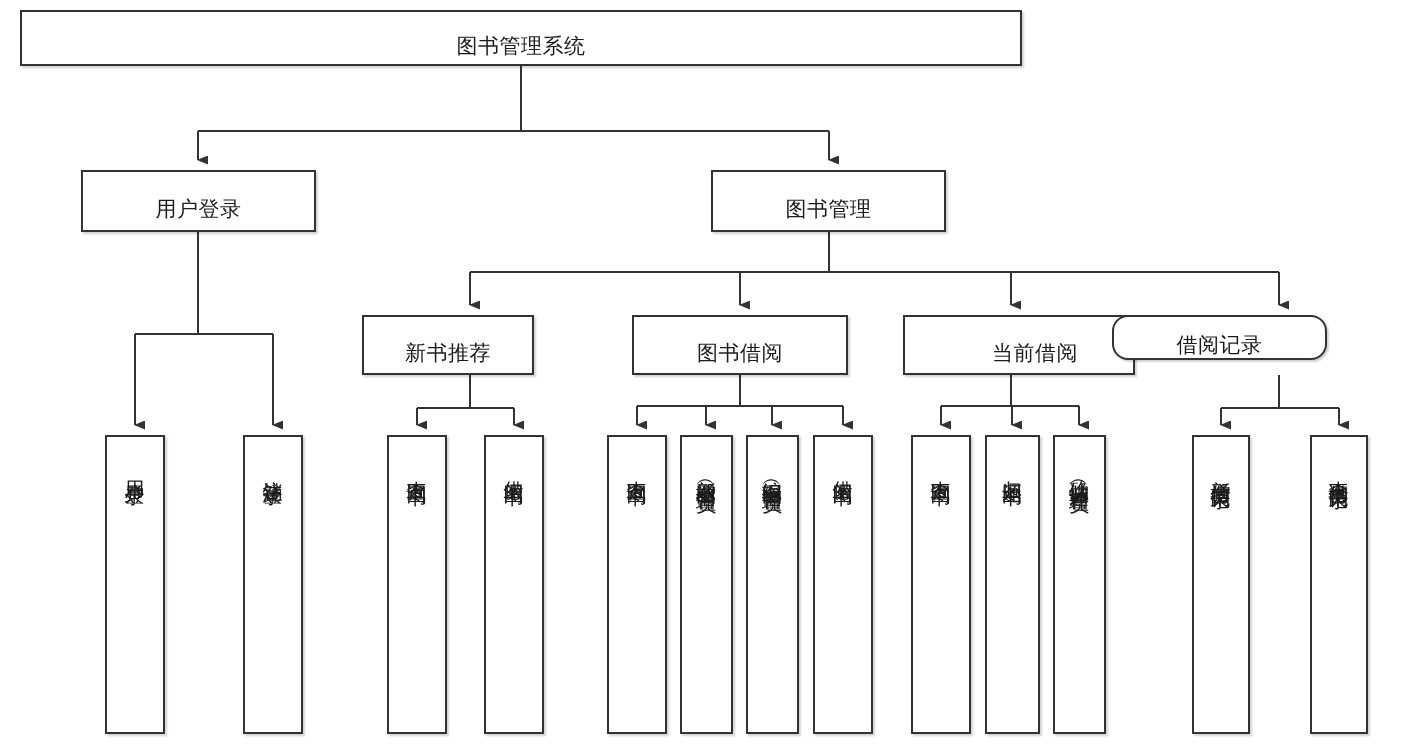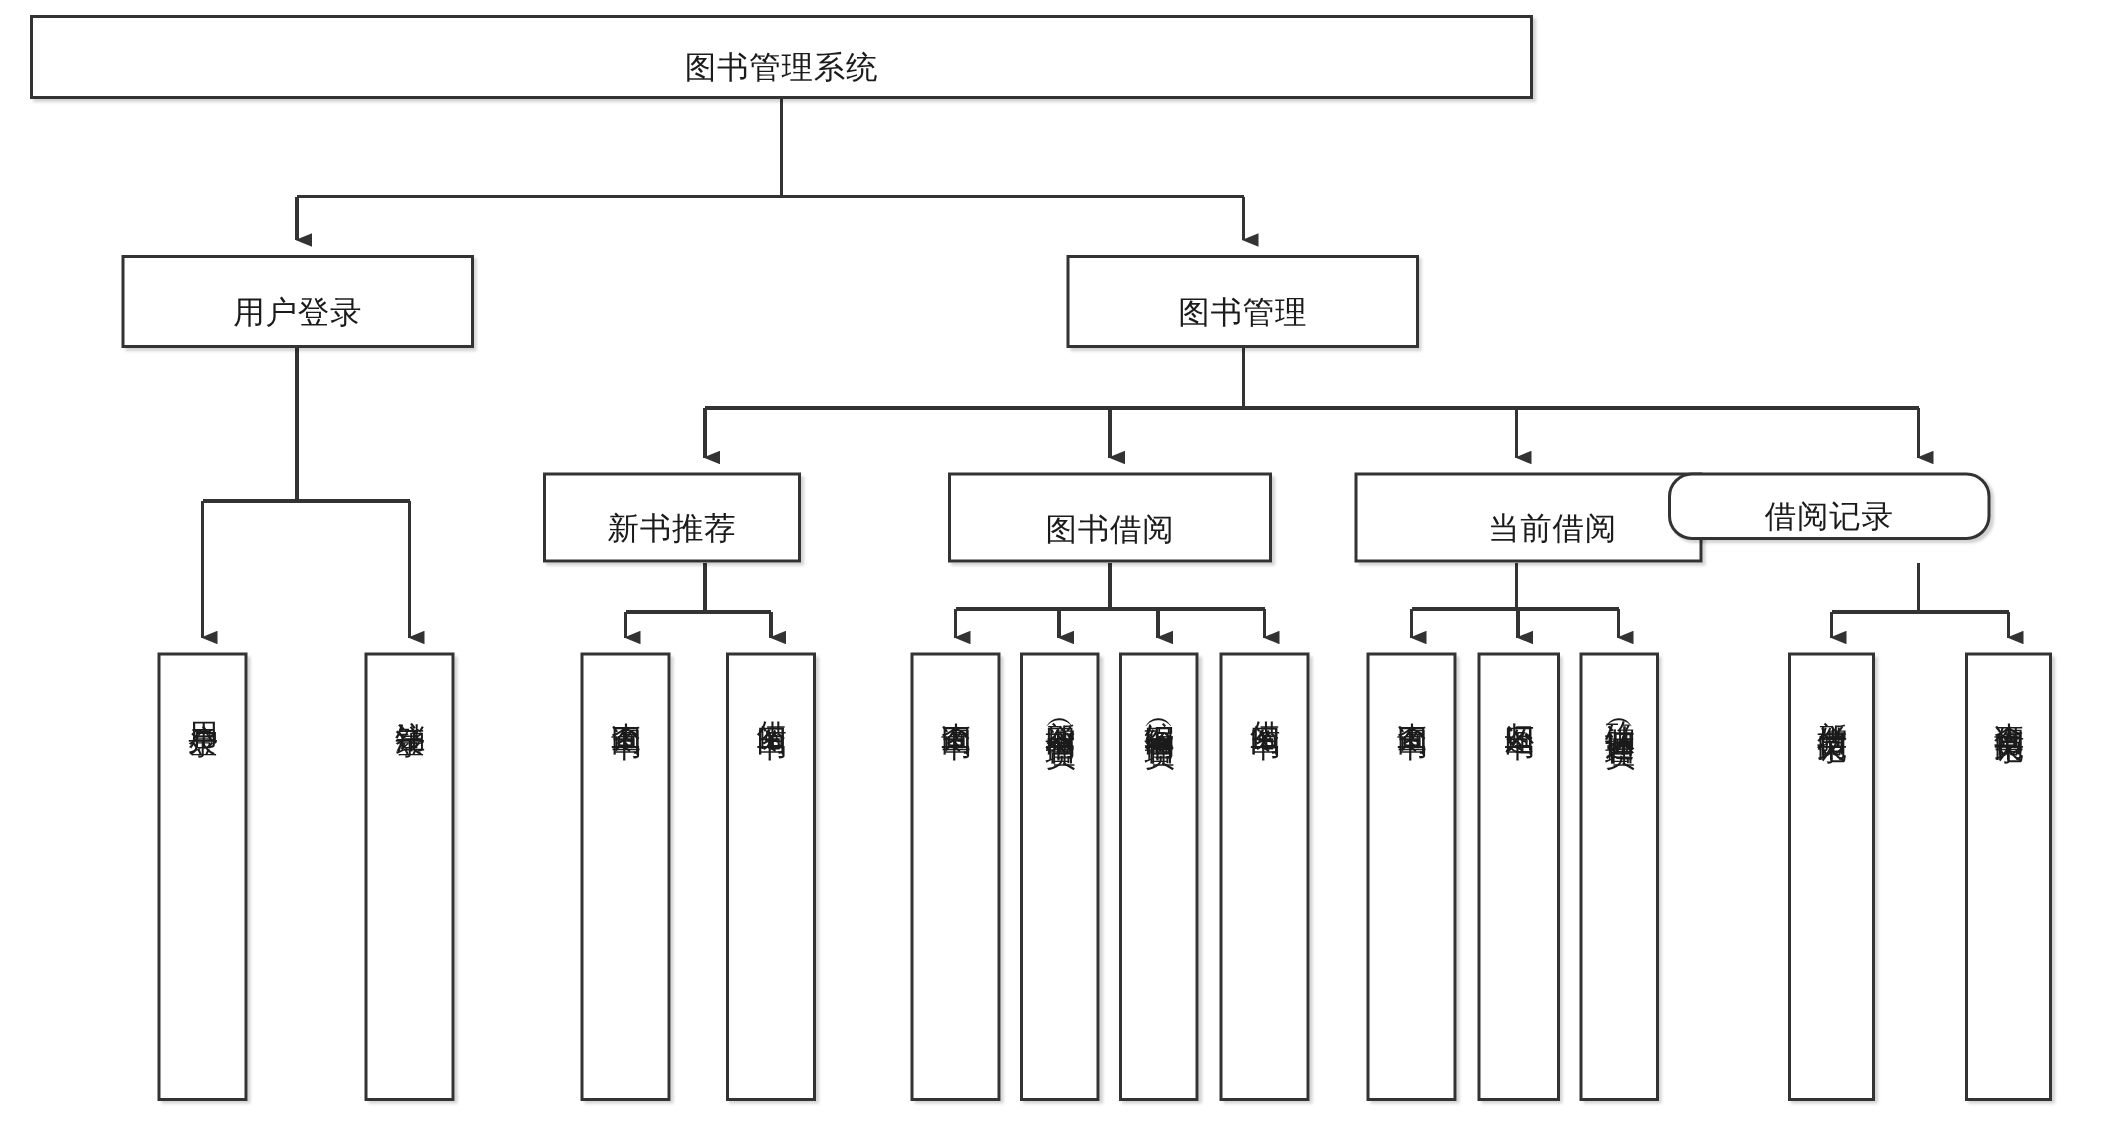--- a/index.html
+++ b/index.html
@@ -133,21 +133,21 @@
         <span class="node-label">用户登录</span>
       </div>
       <div class="node-box" style="left: 711px; top: 170px; width: 235px; height: 62px;">
         <span class="node-label">图书管理</span>
       </div>
     </div>
   <div id="level2-nodes">
       <div class="node-box" style="left: 362px; top: 315px; width: 172px; height: 60px;">
         <span class="node-label">新书推荐</span>
       </div>
-      <div class="node-box" style="left: 632px; top: 315px; width: 216px; height: 60px; font-family: Liberation Serif, serif;">
+      <div class="node-box" style="left: 632px; top: 315px; width: 216px; height: 60px;">
         <span class="node-label">图书借阅</span>
       </div>
       <div class="node-box" style="left: 903px; top: 315px; width: 232px; height: 60px; padding-left: 32px;">
         <span class="node-label">当前借阅</span>
       </div>
       <div class="node-box" style="left: 1112px; top: 315px; width: 215px; height: 45px; border-radius: 16px;">
         <span class="node-label">借阅记录</span>
       </div>
     </div>
   <div id="leaf-nodes">

